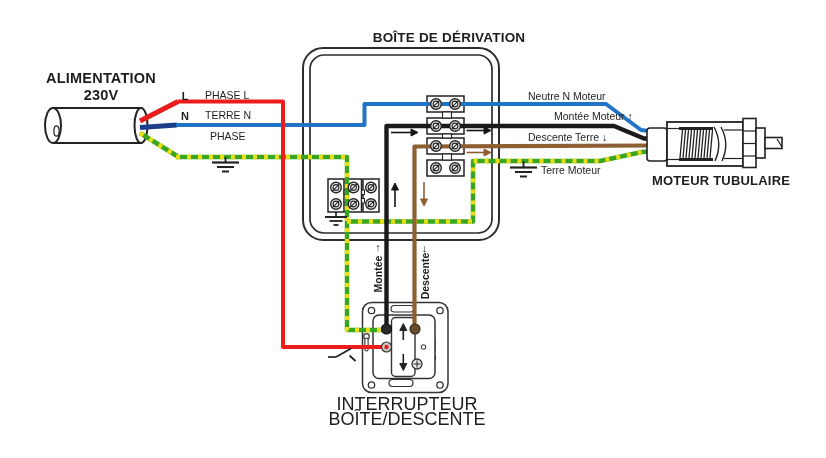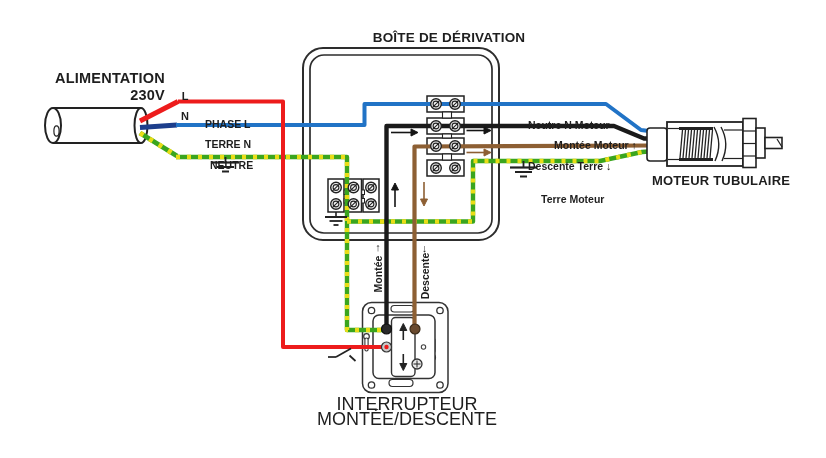--- a/index.html
+++ b/index.html
@@ -4,21 +4,21 @@
 <style>
   html,body{margin:0;padding:0;background:#fff;}
   .canvas{position:relative;width:826px;height:458px;background:#ffffff;
           font-family:"Liberation Sans",sans-serif;color:#1e1e1e;overflow:hidden;}
   .canvas svg{position:absolute;left:0;top:0;}
   .lbl{position:absolute;white-space:pre;line-height:1.1;}
   .ctr{transform:translate(-50%,-50%);text-align:center;}
   .vmid{transform:translateY(-50%);}
   .t-supply{font-size:14.5px;font-weight:700;line-height:17px;letter-spacing:.2px;}
   .t-box{font-size:13.5px;font-weight:600;letter-spacing:.2px;}
-  .t-wire{font-size:10.5px;font-weight:700;margin-top:29px;}
+  .t-wire{font-size:10.5px;font-weight:400;}
   .t-tag{font-size:11px;font-weight:700;}
   .t-motor{font-size:13px;font-weight:700;letter-spacing:.2px;padding-left:20px;}
   .t-switch{font-size:18px;font-weight:400;line-height:15px;}
   .vlabel{position:absolute;font-size:10.5px;font-weight:700;white-space:nowrap;
           transform:translate(-50%,-50%) rotate(-90deg);}
   .varrow{position:absolute;font-size:11px;font-weight:700;transform:translate(-50%,-50%);}
 </style>
 </head>
 <body>
 
@@ -220,37 +220,37 @@
     <polygon points="420.5,199 424,206 427.5,199"></polygon>
   </g>
 
   <g stroke="#222" stroke-width="1.7" fill="none">
     <line x1="328" y1="357" x2="336" y2="357"></line>
     <line x1="336" y1="357" x2="351" y2="348.5"></line>
     <line x1="349.5" y1="355.5" x2="355.5" y2="361"></line>
   </g>
 </svg>
 
-<div class="lbl ctr t-supply" style="left:110px;top:87px;text-align:right;"><span>ALIMENTATION</span><br><span>230V</span></div>
+<div class="lbl ctr t-supply" style="left:101px;top:87px;"><span>ALIMENTATION</span><br><span>230V</span></div>
 
 <div class="lbl ctr t-tag" style="left:185px;top:96px;">L</div>
 <div class="lbl vmid t-wire" style="left:205px;top:96px;">PHASE L</div>
 <div class="lbl ctr t-tag" style="left:185px;top:116px;">N</div>
 <div class="lbl vmid t-wire" style="left:205px;top:116px;">TERRE N</div>
-<div class="lbl vmid t-wire" style="left:210px;top:137px;">NEUTRE</div>
+<div class="lbl vmid t-wire" style="left:210px;top:137px;">PHASE</div>
 
 <div class="lbl ctr t-box" style="left:401px;top:38px;margin-left:48px;">BOÎTE DE DÉRIVATION</div>
 
 <div class="lbl vmid t-wire" style="left:528px;top:97px;">Neutre N Moteur</div>
 <div class="lbl vmid t-wire" style="left:528px;top:117px;padding-left:26px;">Montée Moteur ↑</div>
 <div class="lbl vmid t-wire" style="left:528px;top:138px;">Descente Terre ↓</div>
 <div class="lbl vmid t-wire" style="left:541px;top:171px;">Terre Moteur</div>
 
 <div class="lbl ctr t-motor" style="left:711px;top:181px;">MOTEUR TUBULAIRE</div>
 
-<div class="lbl ctr t-switch" style="left:407px;top:412px;"><span>INTERRUPTEUR</span><br><span>MONTÉE/DESCENTE</span></div>
+<div class="lbl ctr t-switch" style="left:407px;top:412px;"><span>INTERRUPTEUR</span><br><span>BOÎTE/DESCENTE</span></div>
 
 <div class="vlabel" style="left:378px;top:274px;">Montée</div>
 <div class="varrow" style="left:378px;top:247px;">↑</div>
 <div class="vlabel" style="left:424.5px;top:276px;">Descente</div>
 <div class="varrow" style="left:424.5px;top:248px;">↓</div>
 
 </div>
 
 </body></html>

